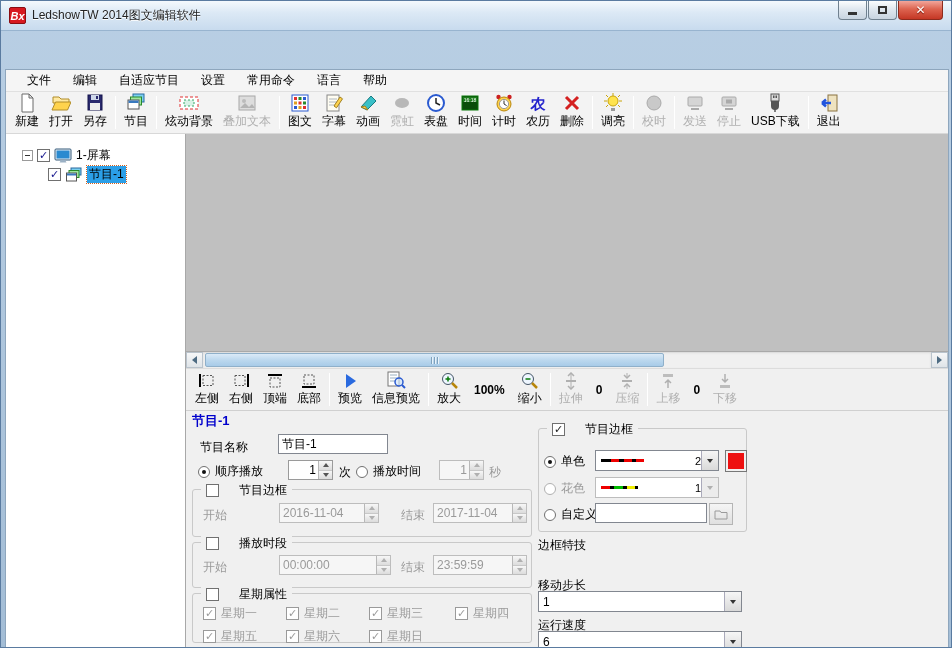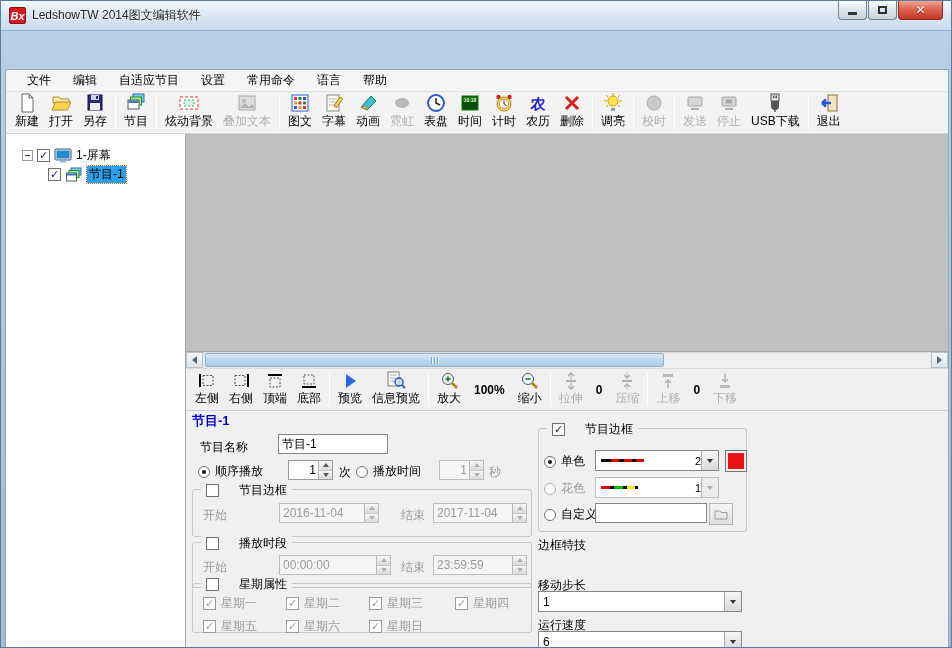--- a/index.html
+++ b/index.html
@@ -647,21 +647,21 @@
                   <div>
                     <span class="aru"></span>
                   </div>
                   <div>
                     <span class="ard"></span>
                   </div>
                 </span>
             </div>
           </div>
 
-          <div class="gbox" style="left:6px; top:172px; width:340px; height:50px">
+          <div class="gbox" style="left:6px; top:182px; width:340px; height:50px">
             <div class="gbox-legend">
               <span class="cb"></span>
               <span>星期属性</span>
             </div>
             <div class="ritem" style="left:10px; top:11px">
                 <span class="cb checked dis"></span>
                 <span class="dis-text">星期一</span>
               </div>
             <div class="ritem" style="left:93px; top:11px">
                 <span class="cb checked dis"></span>

